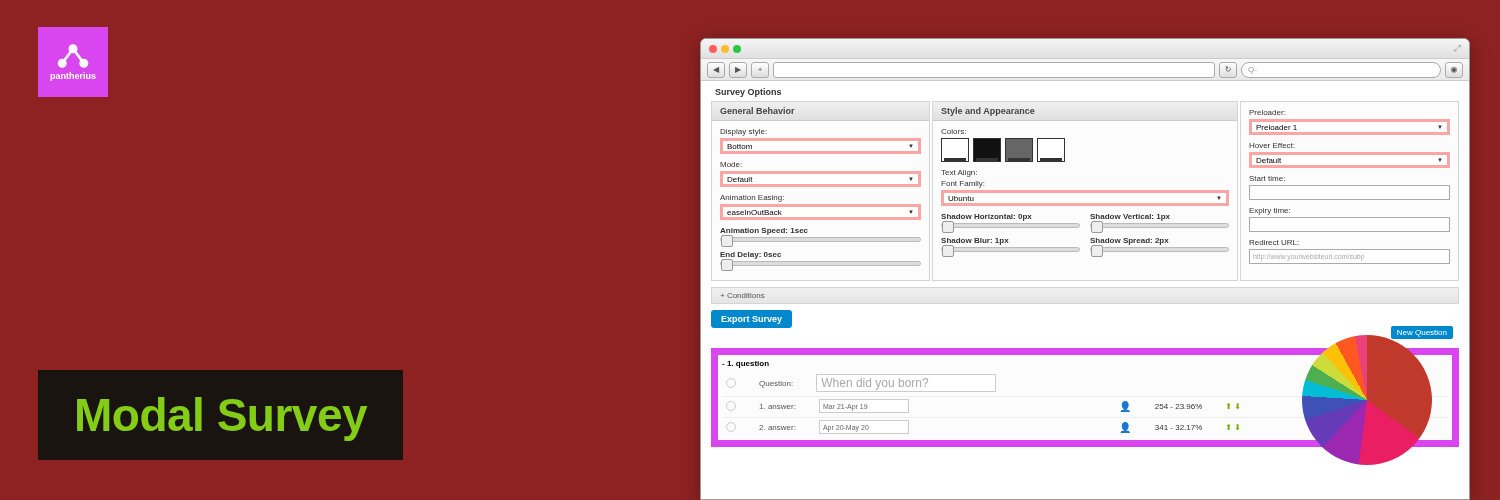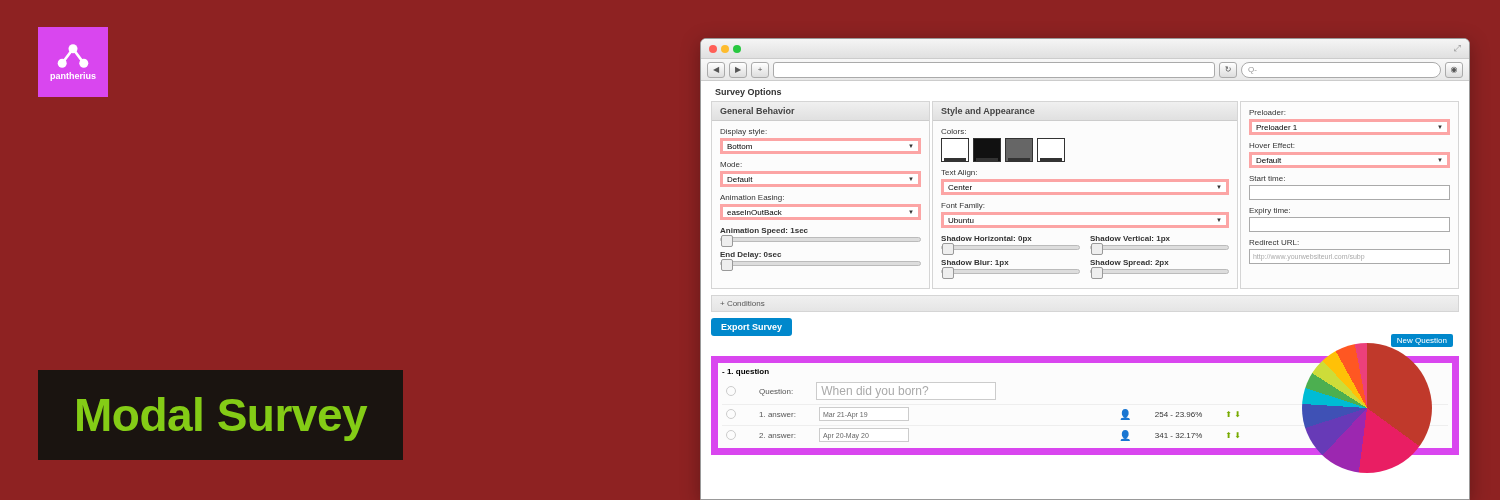--- a/index.html
+++ b/index.html
@@ -119,23 +119,20 @@
         <div class="panel-hdr">Style and Appearance</div>
         <div class="panel-body">
           <div class="fld-lbl">Colors:</div>
           <div class="color-row">
             <div class="color-sw" style="background:#fff"></div>
             <div class="color-sw" style="background:#111"></div>
             <div class="color-sw" style="background:#666"></div>
             <div class="color-sw" style="background:#fff"></div>
           </div>
           <div class="fld-lbl">Text Align:</div>
-          <div class="select">
-              <span>Center</span>
-            </div>
           <div class="fld-lbl">Font Family:</div>
           <div class="select">
               <span>Ubuntu</span>
             </div>
           <div class="shadow-row">
             <div class="shadow-col">
               <div class="slider-lbl">Shadow Horizontal: 0px</div>
               <div class="slider"></div>
             </div>
             <div class="shadow-col">

